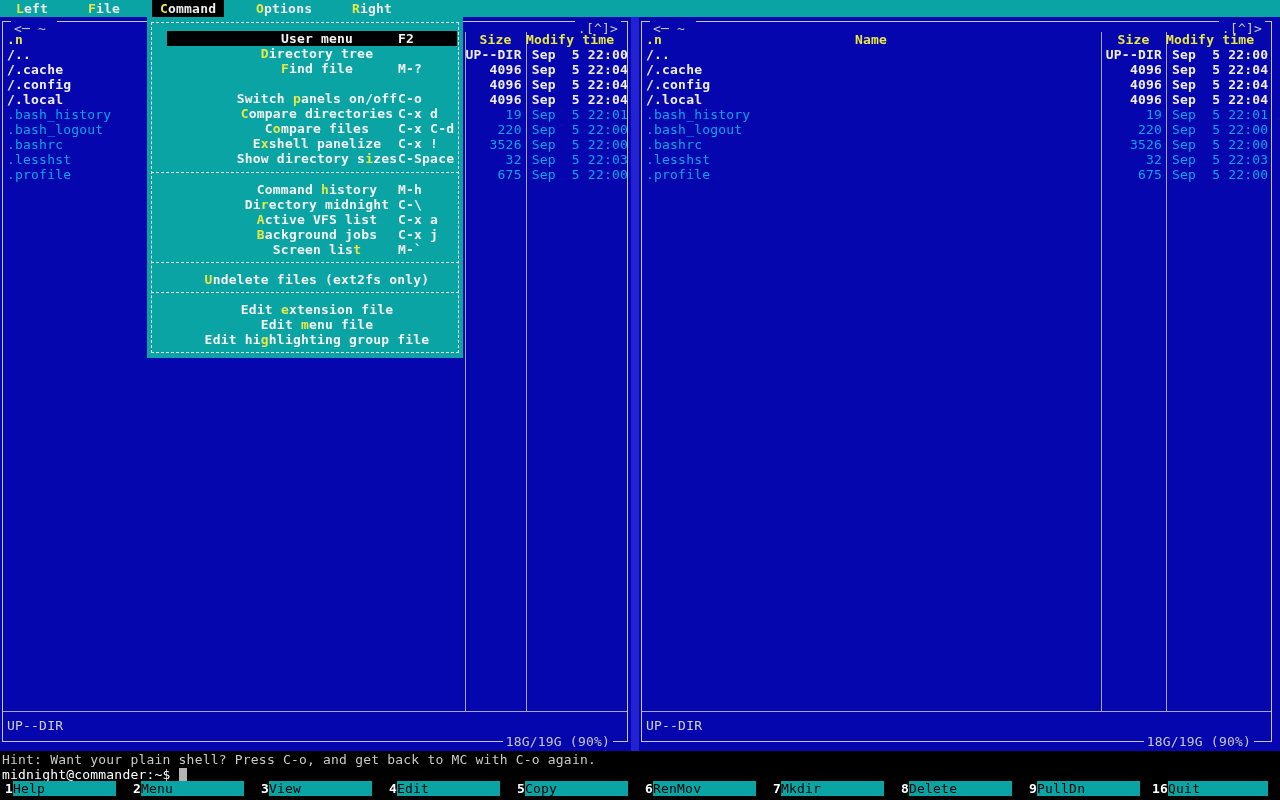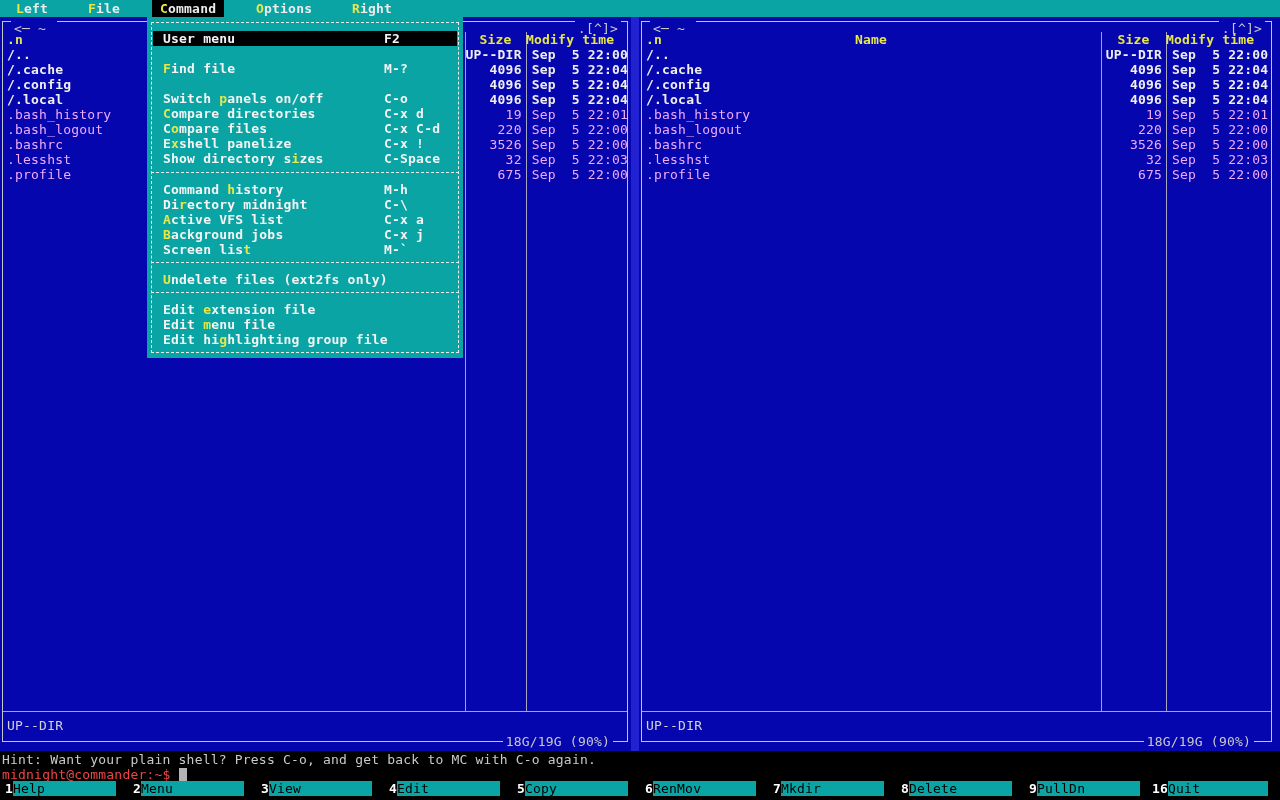--- a/index.html
+++ b/index.html
@@ -41,33 +41,33 @@
   .c-name { position:relative; overflow:hidden; }
   .p-left  .c-name { width:463px; } .p-left  .c-size { width:61px; } 
   .p-right .c-name { width:460px; } .p-right .c-size { width:65px; }
   .c-size { text-align:right; padding-right:4px; }
   .c-time { padding-left:6px; white-space:pre; }
   .phead { color:#E7E747; font-weight:bold; }
   .phead .c-size, .phead .c-time { text-align:center; padding:0; }
   .sortkey { position:absolute; left:5px; top:0; }
   .colname { display:block; text-align:center; }
   .dir { color:#EFEFEF; font-weight:bold; }
-  .hid { color:#f0abfc; }
+  .hid { color:#0ea5e9; }
   .prow .c-name { padding-left:5px; }
   
   .dd { position:absolute; left:147px; top:17px; width:316px; height:341px; background:#0AA4A4; z-index:5; }
   .dd-border { position:absolute; left:4px; right:4px; top:5px; bottom:5px; border:1px dashed #ECECEC; }
-  .dd-item { position:absolute; left:6px; right:6px; height:15px; line-height:15px; padding-left:10px;
-             color:#F4F4F4; font-weight:bold; white-space:pre; }
+  .dd-item { position:absolute; left:20px; right:6px; height:15px; line-height:15px; padding-left:10px;
+             color:#F4F4F4; font-weight:bold; white-space:pre;text-align:center; }
   .dd-item.sel { background:#000; }
   .sc { position:absolute; left:231px; top:0; }
   .dd-sep { position:absolute; left:4px; width:308px; border-top:1px dashed #ECECEC; }
   
   .hint { position:absolute; left:2px; top:752px; color:#C9C9C9; white-space:pre; }
-  .promptline { position:absolute; left:2px; top:767px; color:#ef4444; white-space:pre; }
+  .promptline { position:absolute; left:2px; top:767px; color:#ffffff; white-space:pre; }
   .cursor { display:inline-block; width:8px; height:13px; background:#B4B4B4; vertical-align:-2px; margin-left:8px; }
   .fbar { position:absolute; left:0; top:781px; width:1280px; height:15px; display:flex; }
   .fk { width:128px; display:flex; height:15px; line-height:15px; }
   .fk-num { min-width:13px; text-align:right; color:#FFFFFF; font-weight:bold; background:#000; }
   .fk-label { flex:1; margin-right:12px; background:#0AA4A4; color:#000; white-space:pre; }
 </style>
 </head>
 <body>
 
 <div class="screen">
@@ -136,20 +136,21 @@
       <div class="prow hid"><span class="c-name">.lesshst</span><span class="c-size">32</span><span class="c-time">Sep  5 22:03</span></div>
       <div class="prow hid"><span class="c-name">.profile</span><span class="c-size">675</span><span class="c-time">Sep  5 22:00</span></div>
     </div>
     <div class="mini">UP--DIR</div>
     <span class="chip free">18G/19G (90%)</span>
   </div>
 
   <div class="dd">
     <div class="dd-border"></div>
     <div class="dd-item sel" style="top:14px"><span>User menu</span><span class="hot"></span><span></span><span class="sc">F2</span></div>
+    <div class="dd-item" style="top:29px"><span></span><span class="hot">D</span><span>irectory tree</span><span class="sc"></span></div>
     <div class="dd-item" style="top:44px"><span></span><span class="hot">F</span><span>ind file</span><span class="sc">M-?</span></div>
     <div class="dd-item" style="top:89px"><span></span><span class="hot">C</span><span>ompare directories</span><span class="sc">C-x d</span></div>
     <div class="dd-item" style="top:74px"><span>Switch </span><span class="hot">p</span><span>anels on/off</span><span class="sc">C-o</span></div>
     <div class="dd-item" style="top:104px"><span>C</span><span class="hot">o</span><span>mpare files</span><span class="sc">C-x C-d</span></div>
     <div class="dd-item" style="top:119px"><span>E</span><span class="hot">x</span><span>shell panelize</span><span class="sc">C-x !</span></div>
     <div class="dd-item" style="top:134px"><span>Show directory s</span><span class="hot">i</span><span>zes</span><span class="sc">C-Space</span></div>
     <div class="dd-sep" style="top:155px"></div>
     <div class="dd-item" style="top:165px"><span>Command </span><span class="hot">h</span><span>istory</span><span class="sc">M-h</span></div>
     <div class="dd-item" style="top:180px"><span>Di</span><span class="hot">r</span><span>ectory midnight</span><span class="sc">C-\</span></div>
     <div class="dd-item" style="top:195px"><span></span><span class="hot">A</span><span>ctive VFS list</span><span class="sc">C-x a</span></div>

